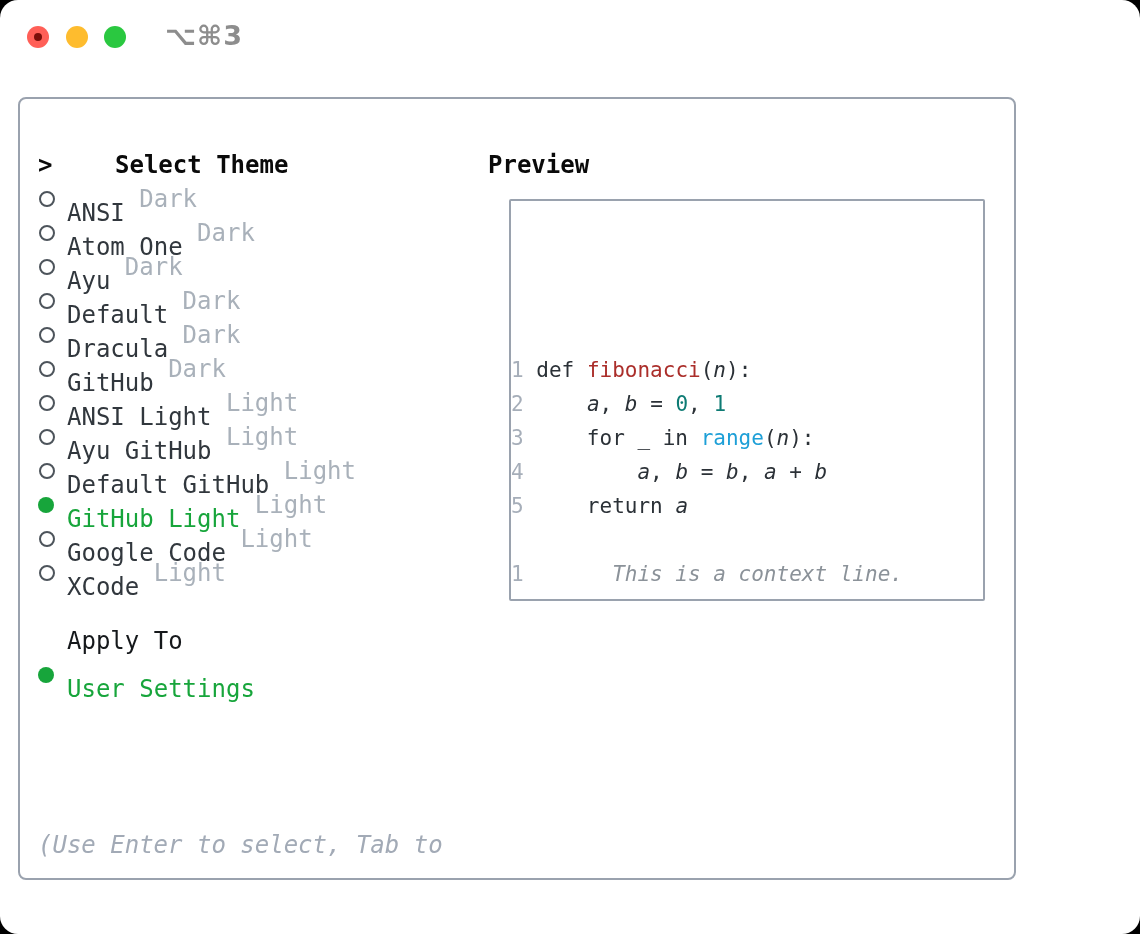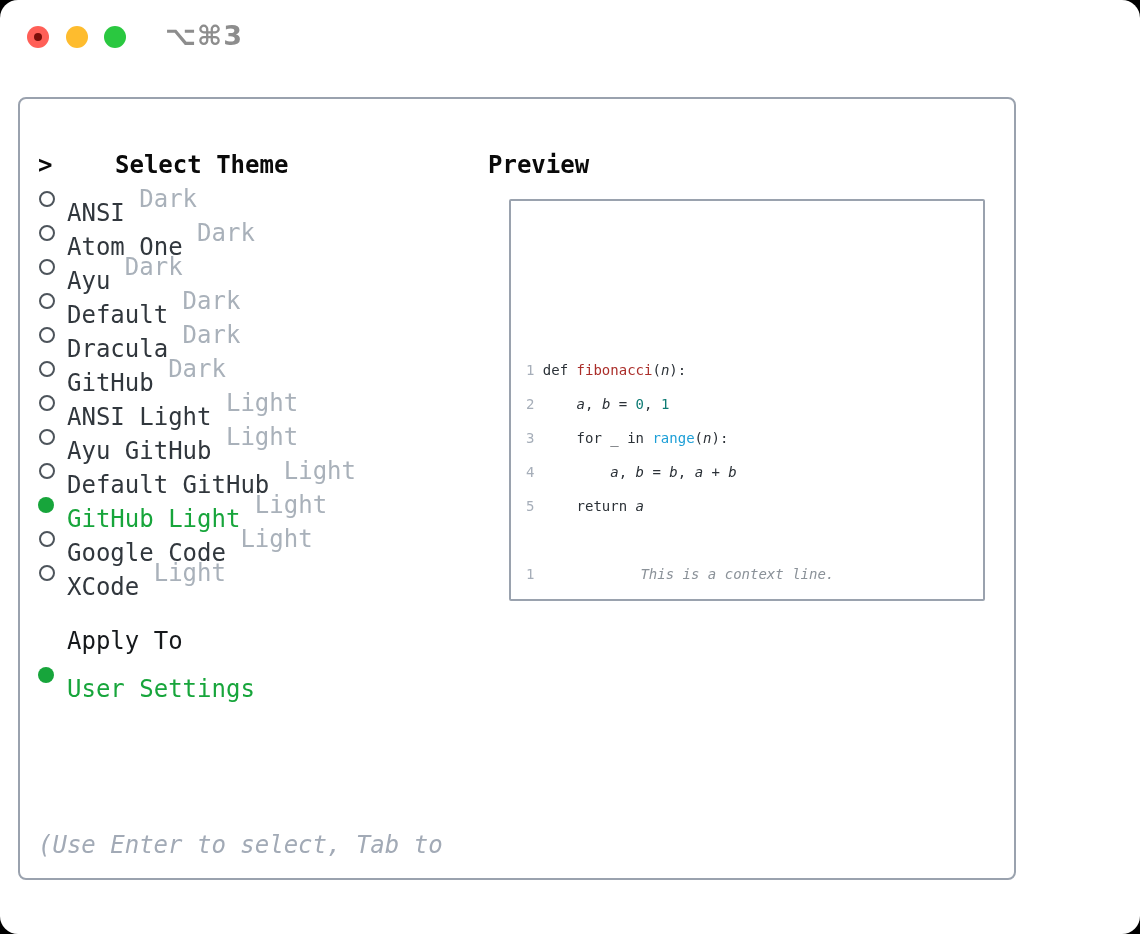--- a/index.html
+++ b/index.html
@@ -29,29 +29,29 @@
   .tname{color:#31373d;margin-top:28px;}
   .tvariant{color:#a9b1ba;margin-left:1ch;}
   .selgreen{color:#17a53b;}
   .hint{position:absolute;left:18px;top:661px;font-size:24px;line-height:34px;
         color:#a2aab6;font-style:italic;white-space:pre;}
   
   .pvheader{position:absolute;left:468px;top:49px;height:34px;display:flex;align-items:center;
             font-size:24px;font-weight:700;color:#0a0a0a;}
   .pvbox{position:absolute;left:489px;top:100px;width:476px;height:402px;box-sizing:border-box;
          border:2px solid #9aa2ae;border-radius:2px;background:#fff;overflow:hidden;}
-  .code{position:absolute;left:15px;top:50px;font-size:14px;line-height:34px;white-space:pre;}
+  .code{position:absolute;left:0;top:50px;font-size:21px;line-height:34px;white-space:pre;}
   .cline{height:34px;}
   .lnum{color:#a6aeb9;}
   .seg.plain{color:#2b3137;}
   .seg.func{color:#ab2e2a;}
   .seg.num{color:#0e7b74;}
   .seg.builtin{color:#1d9fd7;}
   .seg.var{color:#2b3137;font-style:italic;}
-  .seg.context{color:#8b9299;font-style:italic;margin-left:47px;}
+  .seg.context{color:#8b9299;font-style:italic;}
   .seg.del{color:#c43a28;font-style:italic;}
 </style>
 </head>
 <body>
 
 <div class="window">
 
   <span class="tl red">
     <span class="dot"></span>
   </span>

